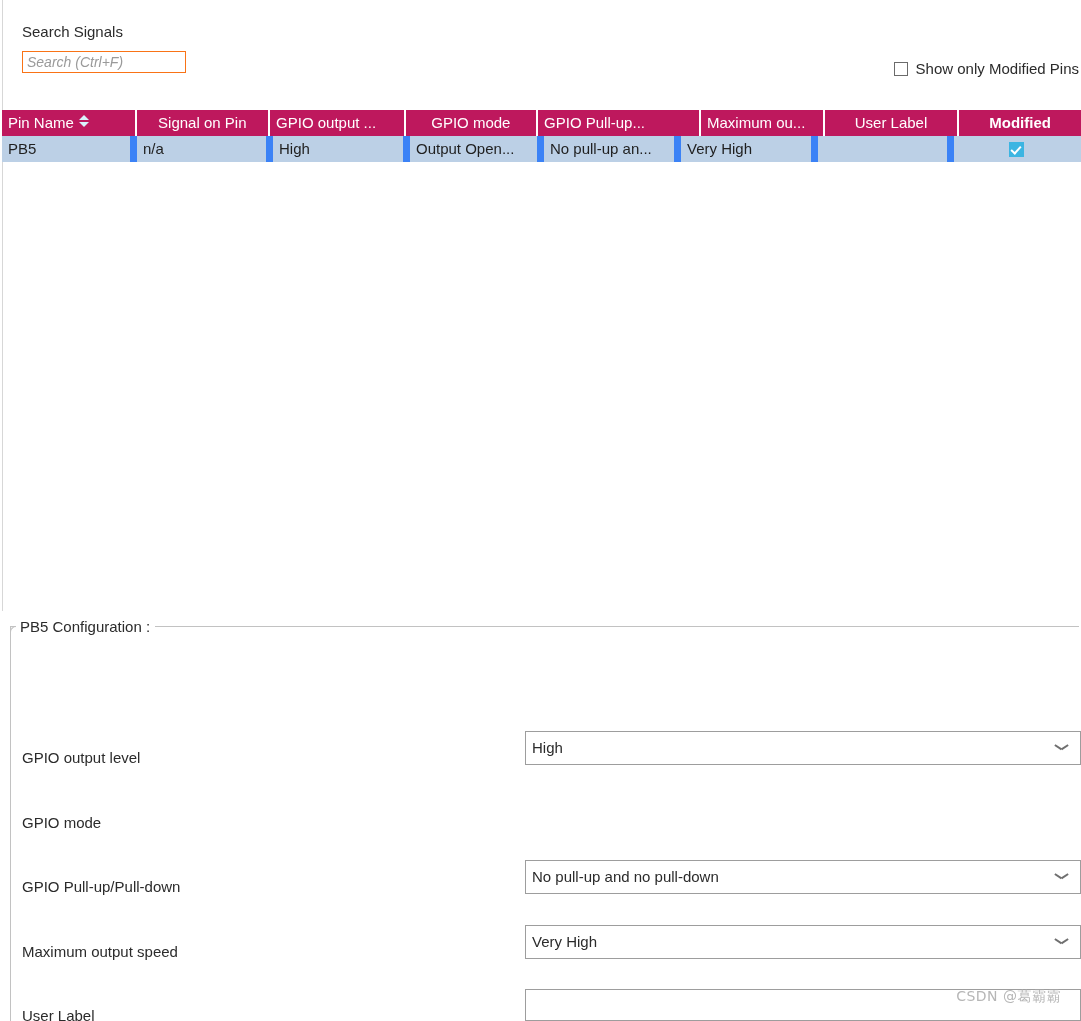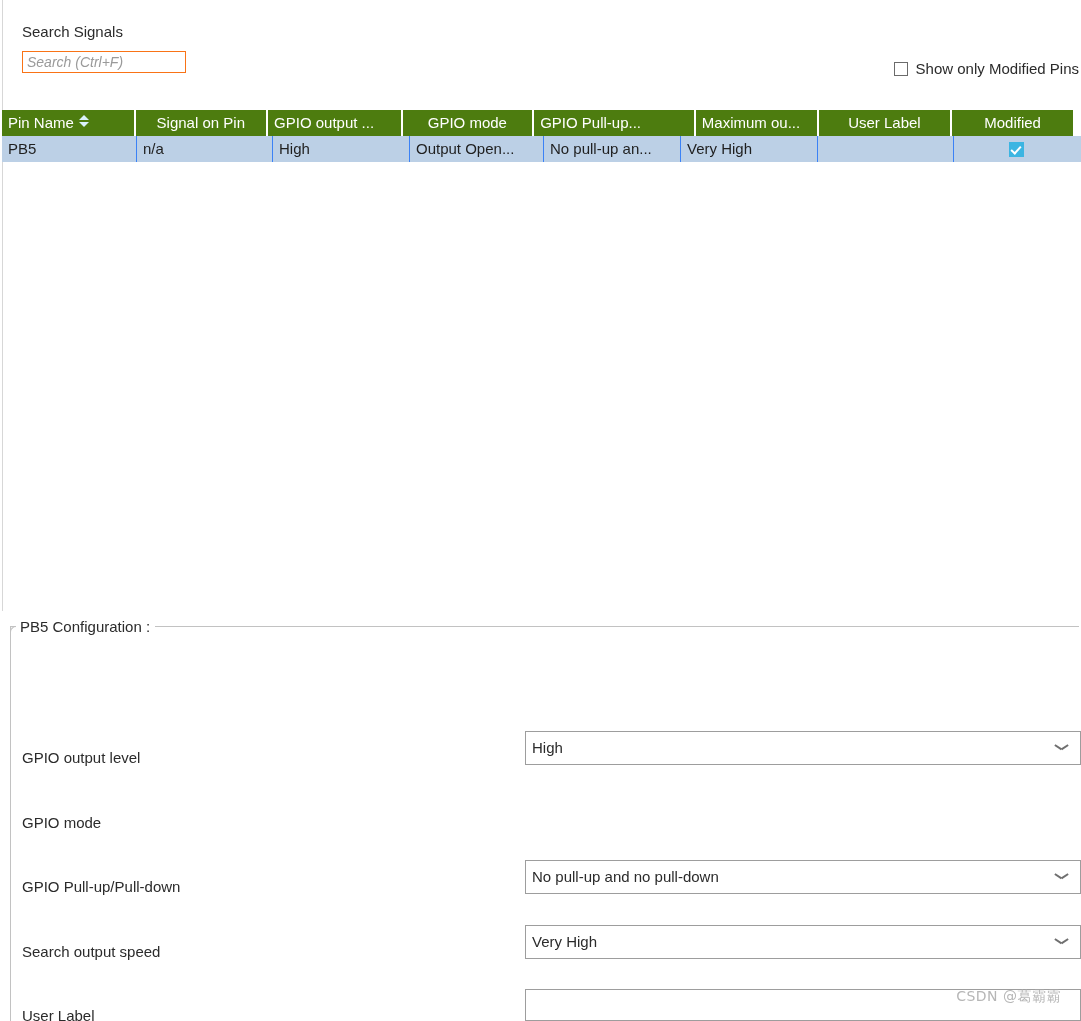--- a/index.html
+++ b/index.html
@@ -90,32 +90,32 @@
     left: 2px;
     top: 110px;
     width: 1079px;
   }
   .pt-header {
     display: flex;
     height: 26px;
     background: #ffffff;
   }
   .pt-header .th {
-    background: #4d7c0f;
+    background: #be185d;
     color: #ffffff;
     font-size: 15px;
     line-height: 26px;
     box-sizing: border-box;
     padding: 0 6px;
     overflow: hidden;
     white-space: nowrap;
     margin-right: 2px;
     position: relative;
   }
-  .pt-header .th:last-child { margin-right: 8px; }
+  .pt-header .th:last-child { margin-right: 0; font-weight: bold; }
   .th.center { text-align: center; }
   .sort-ind {
     display: inline-block;
     width: 10px;
     position: relative;
     top: -1px;
     margin-left: 5px;
   }
   .sort-ind i {
     display: block;
@@ -138,21 +138,21 @@
     background: #bcd0e6;
   }
   .pt-row .td {
     font-size: 15px;
     line-height: 26px;
     color: #1f1f1f;
     box-sizing: border-box;
     padding: 0 6px;
     overflow: hidden;
     white-space: nowrap;
-    border-right: 1px solid #3b82f6;
+    border-right: 7px solid #3b82f6;
   }
   .pt-row .td:last-child { border-right: none; }
   .td.center { text-align: center; }
   .cell-check {
     display: inline-block;
     width: 15px;
     height: 15px;
     background: #3cb5e2;
     position: relative;
     top: 3px;
@@ -386,21 +386,21 @@
 
   <div class="form-row" style="top:242px">
     <div class="form-label">GPIO Pull-up/Pull-down</div>
     <div class="combo">
       <div class="combo-value">No pull-up and no pull-down</div>
       <span class="chevron"></span>
     </div>
   </div>
 
   <div class="form-row" style="top:307px">
-    <div class="form-label">Search output speed</div>
+    <div class="form-label">Maximum output speed</div>
     <div class="combo">
       <div class="combo-value">Very High</div>
       <span class="chevron"></span>
     </div>
   </div>
 
   <div class="form-row" style="top:371px">
     <div class="form-label">User Label</div>
     <input class="textfield" type="text" value="" style="">
   </div>

